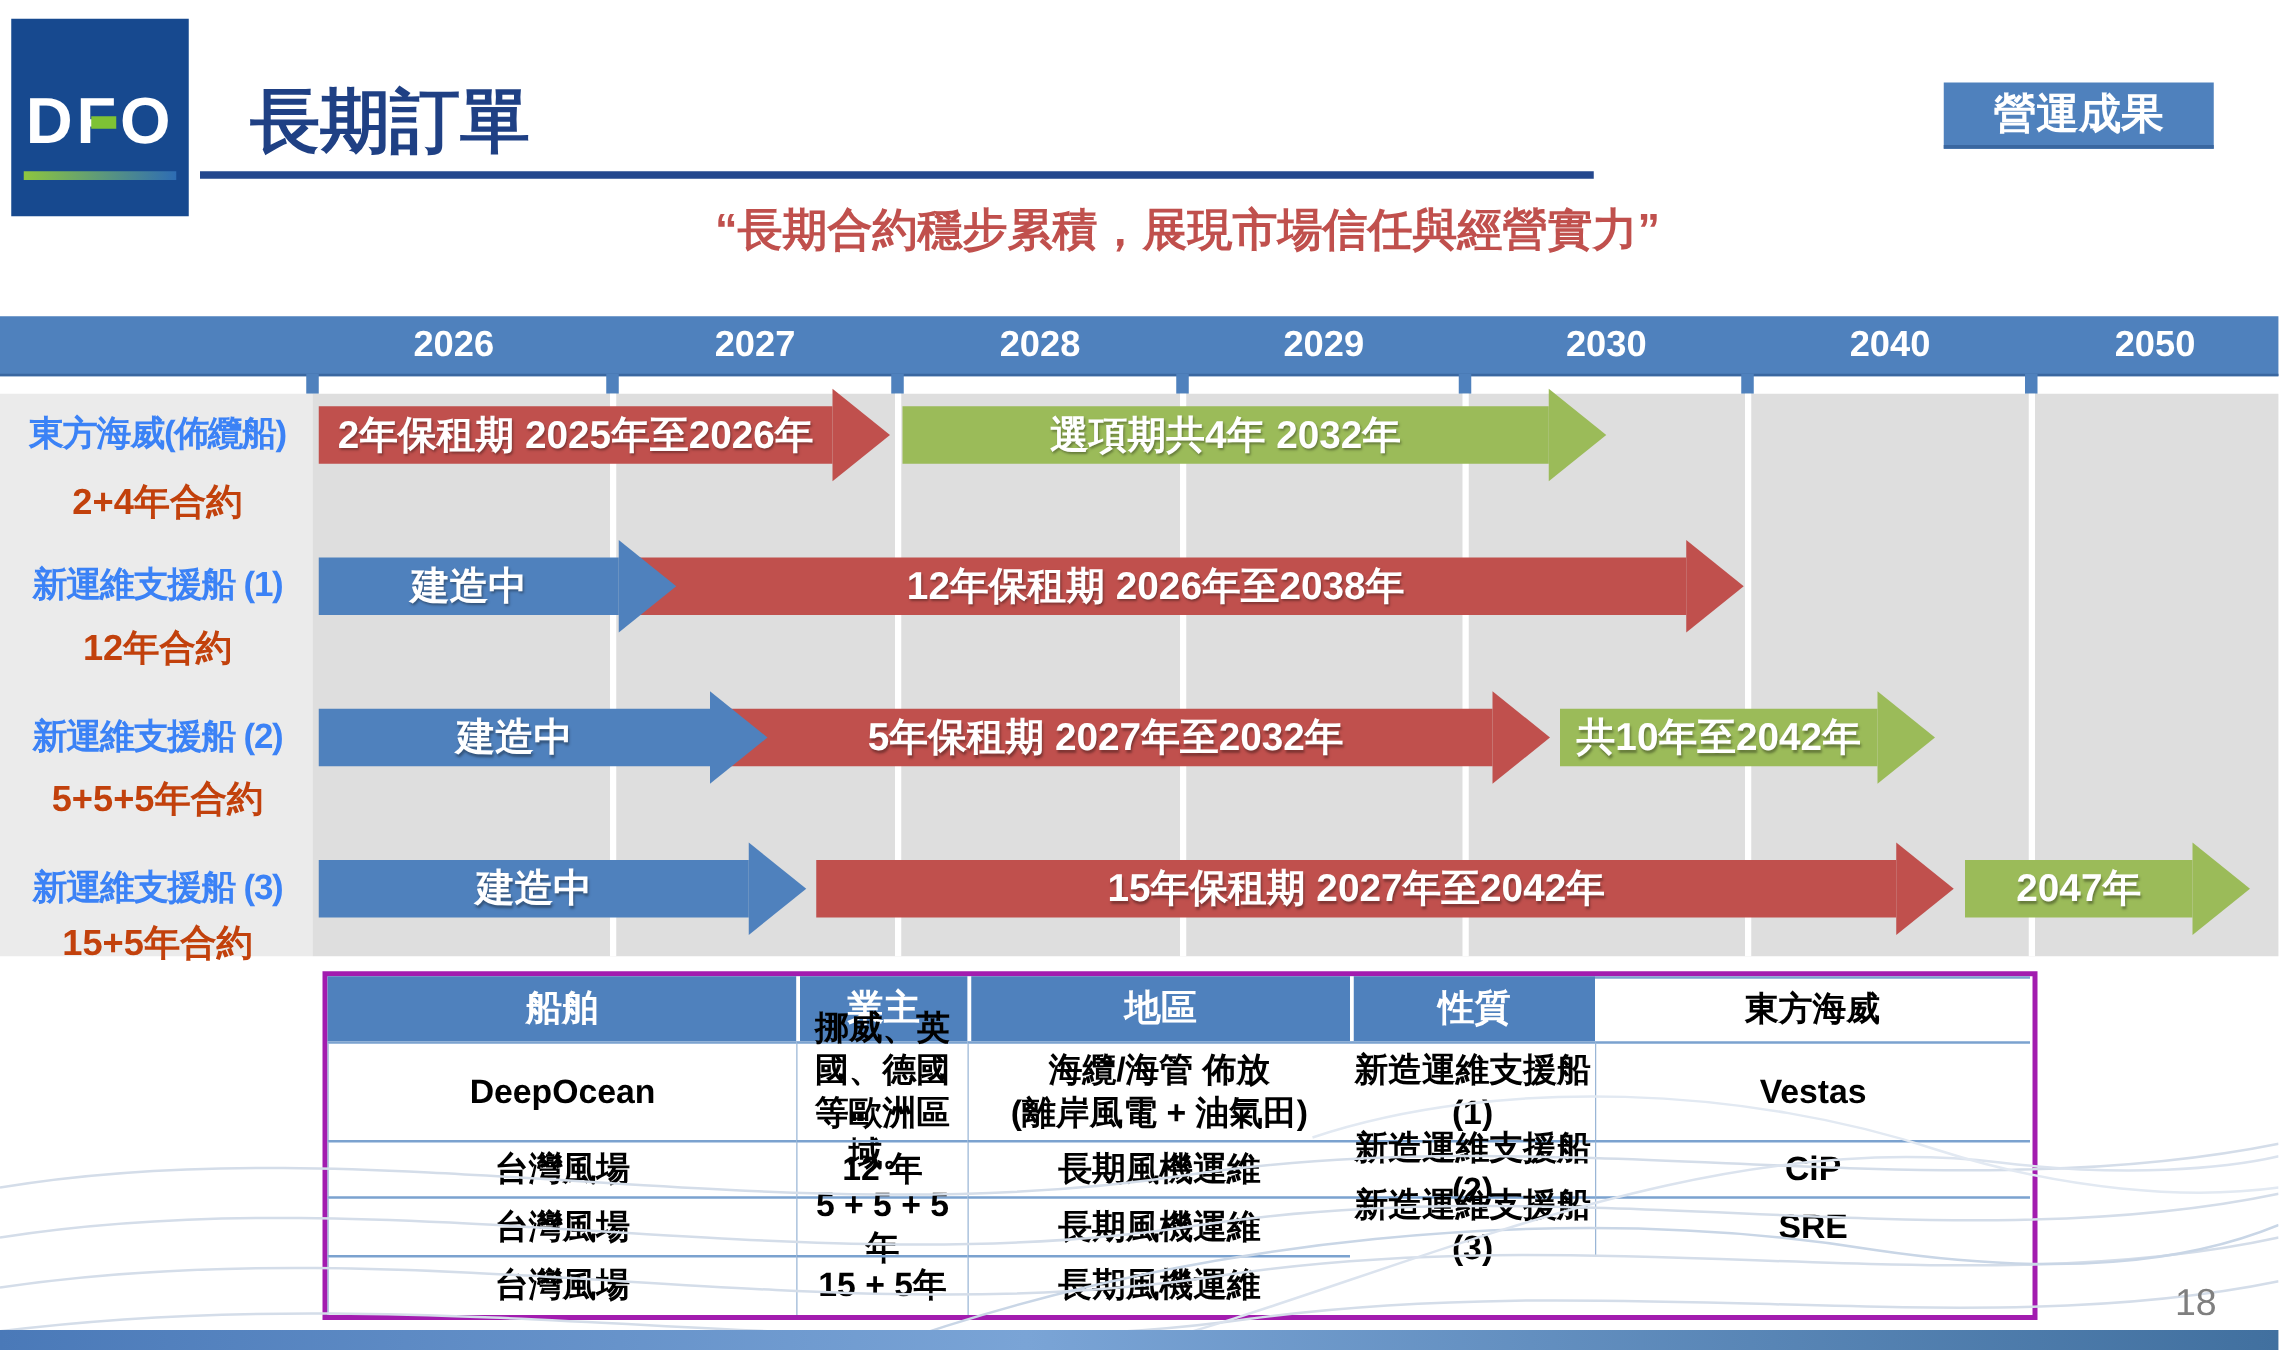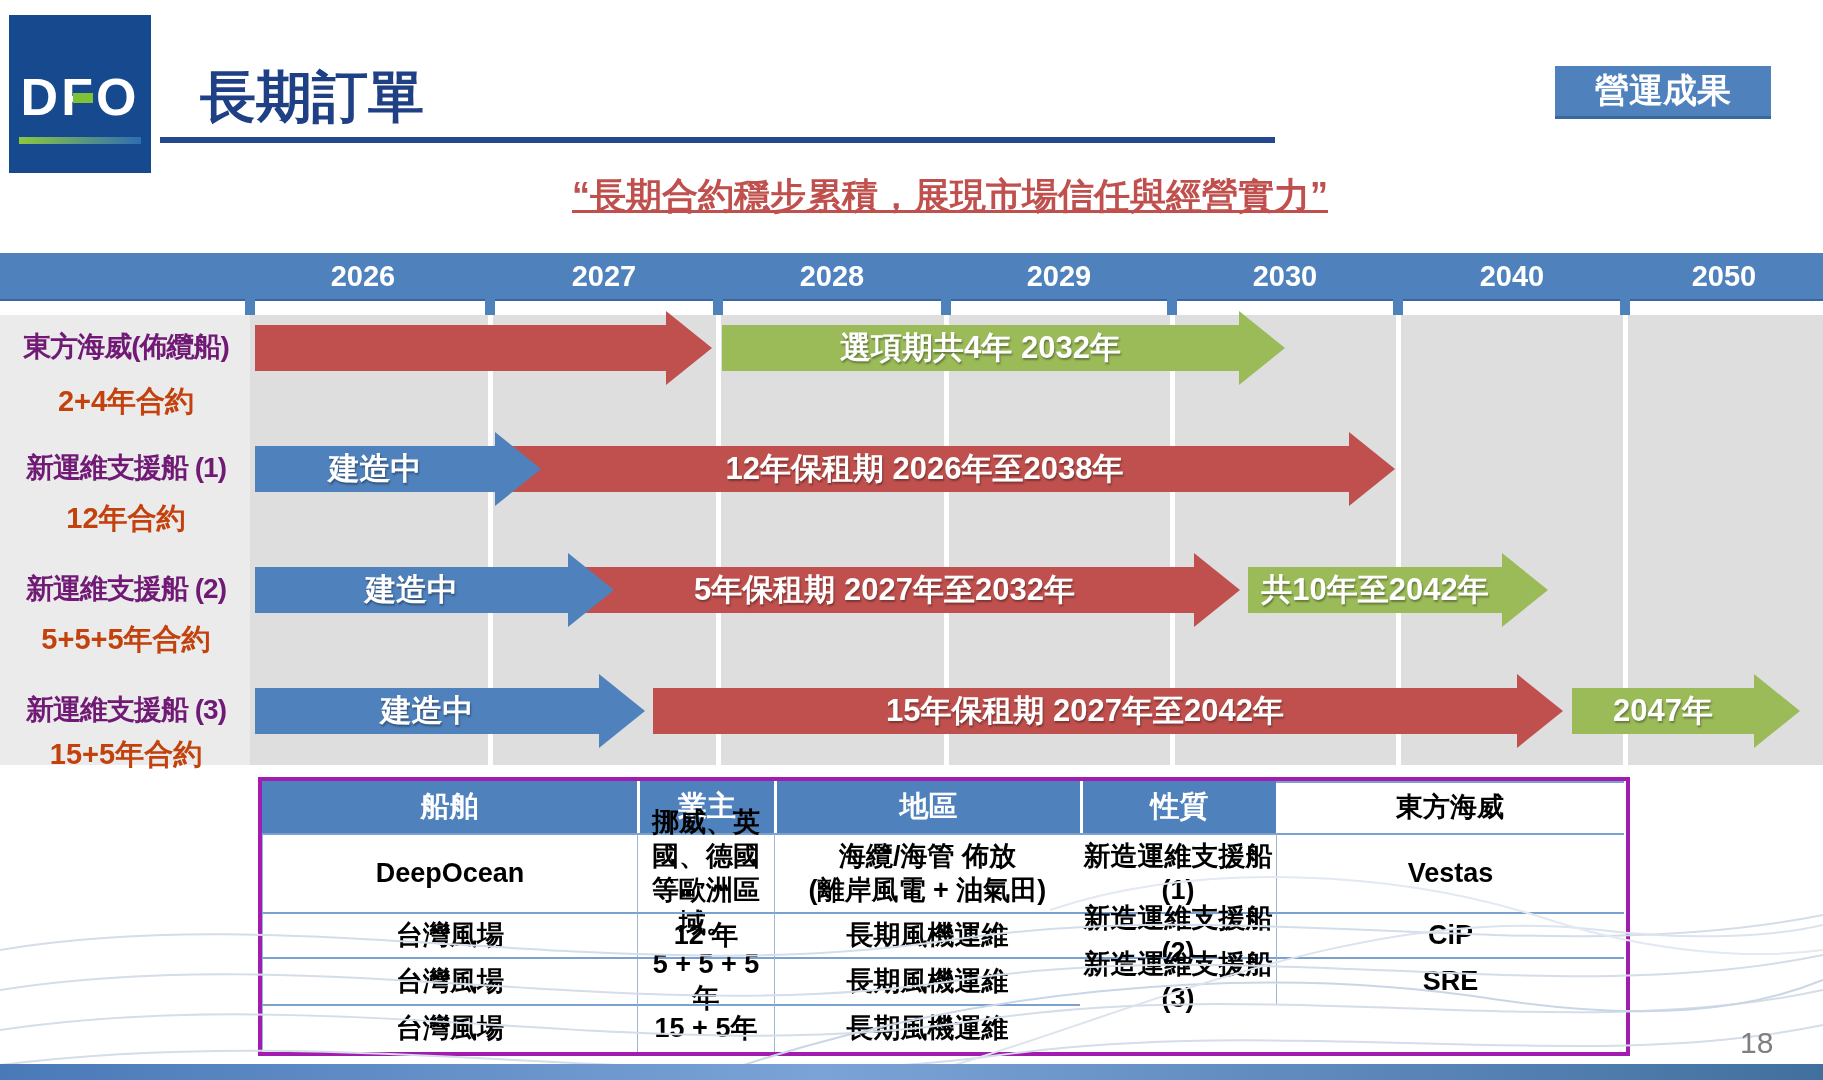--- a/index.html
+++ b/index.html
@@ -12,33 +12,33 @@
   .logo-text{position:absolute;left:0;right:0;top:52px;text-align:center;color:#fff;
     font-size:52px;font-weight:bold;letter-spacing:3px;}
   .logo-fbar{position:absolute;left:64px;top:78px;width:20px;height:10px;background:#7ec235;}
   .logo-stripe{position:absolute;left:10px;right:10px;top:122px;height:7px;
     background:linear-gradient(90deg,#8dc63f,#2e6db4);}
   .page-title{position:absolute;left:200px;top:60px;font-size:56px;font-weight:bold;color:#1f4084;}
   .title-underline{position:absolute;left:160px;top:137px;width:1115px;height:6px;background:#24488e;}
   .badge{position:absolute;left:1555px;top:66px;width:216px;height:50px;background:#4f81bd;
     border-bottom:3px solid #3a67a0;color:#fff;font-size:34px;font-weight:bold;
     display:flex;align-items:center;justify-content:center;}
-  .quote{position:absolute;left:300px;top:172px;width:1300px;text-align:center;
-    font-size:36px;font-weight:bold;color:#c0504d;text-decoration:underline;}
+  .quote{position:absolute;left:300px;top:160px;width:1300px;text-align:center;
+    font-size:36px;font-weight:bold;color:#c0504d;}
   
   .year-bar{position:absolute;left:0;top:253px;width:1823px;height:46px;background:#4f81bd;
     border-bottom:2px solid #3a67a0;}
   .year-label{position:absolute;top:0;height:46px;line-height:46px;width:140px;margin-left:-70px;
     text-align:center;color:#fff;font-size:29px;font-weight:bold;}
   .tick{position:absolute;top:299px;width:10px;height:16px;margin-left:-5px;background:#4f81bd;}
   
   .gantt-bg-left{position:absolute;left:0;top:315px;width:250px;height:450px;background:#ebebeb;}
   .gantt-bg{position:absolute;left:250px;top:315px;width:1573px;height:450px;background:#dedede;}
   .gridline{position:absolute;top:315px;width:5px;height:450px;margin-left:-2px;background:#ffffff;}
-  .row-label{position:absolute;left:0;width:252px;text-align:center;color:#701a75;
+  .row-label{position:absolute;left:0;width:252px;text-align:center;color:#3b82f6;
     font-size:28px;font-weight:bold;letter-spacing:-1px;white-space:nowrap;}
   .row-sublabel{position:absolute;left:0;width:252px;text-align:center;color:#c2410c;
     font-size:29px;font-weight:bold;white-space:nowrap;}
   .arrow{position:absolute;height:74px;}
   .arrow .abody{position:absolute;left:0;right:46px;top:14px;bottom:14px;}
   .arrow .ahead{position:absolute;right:0;top:0;width:0;height:0;
     border-top:37px solid transparent;border-bottom:37px solid transparent;}
   .arrow .atext{position:absolute;left:0;right:46px;top:0;height:74px;line-height:74px;
     text-align:center;color:#fff;font-size:31px;font-weight:bold;white-space:nowrap;
     text-shadow:1px 2px 2px rgba(0,0,0,.35);}
@@ -107,20 +107,21 @@
       <div class="gridline" style="left: 1398px;"></div>
       <div class="gridline" style="left: 1625px;"></div>
     </div>
 
   <div id="gantt">
       <div class="row-label" style="top: 328px;">東方海威(佈纜船)</div>
       <div class="row-sublabel" style="top: 382px;">2+4年合約</div>
       <div class="arrow red" style="left: 255px; width: 457px; top: 311px;">
         <div class="abody"></div>
         <div class="ahead"></div>
+        <div class="atext">2年保租期 2025年至2026年</div>
       </div>
       <div class="arrow green" style="left: 722px; width: 563px; top: 311px;">
         <div class="abody"></div>
         <div class="ahead"></div>
         <div class="atext">選項期共4年 2032年</div>
       </div>
       <div class="row-label" style="top: 449px;">新運維支援船 (1)</div>
       <div class="row-sublabel" style="top: 499px;">12年合約</div>
       <div class="arrow red" style="left: 500px; width: 895px; top: 432px;">
         <div class="abody"></div>

